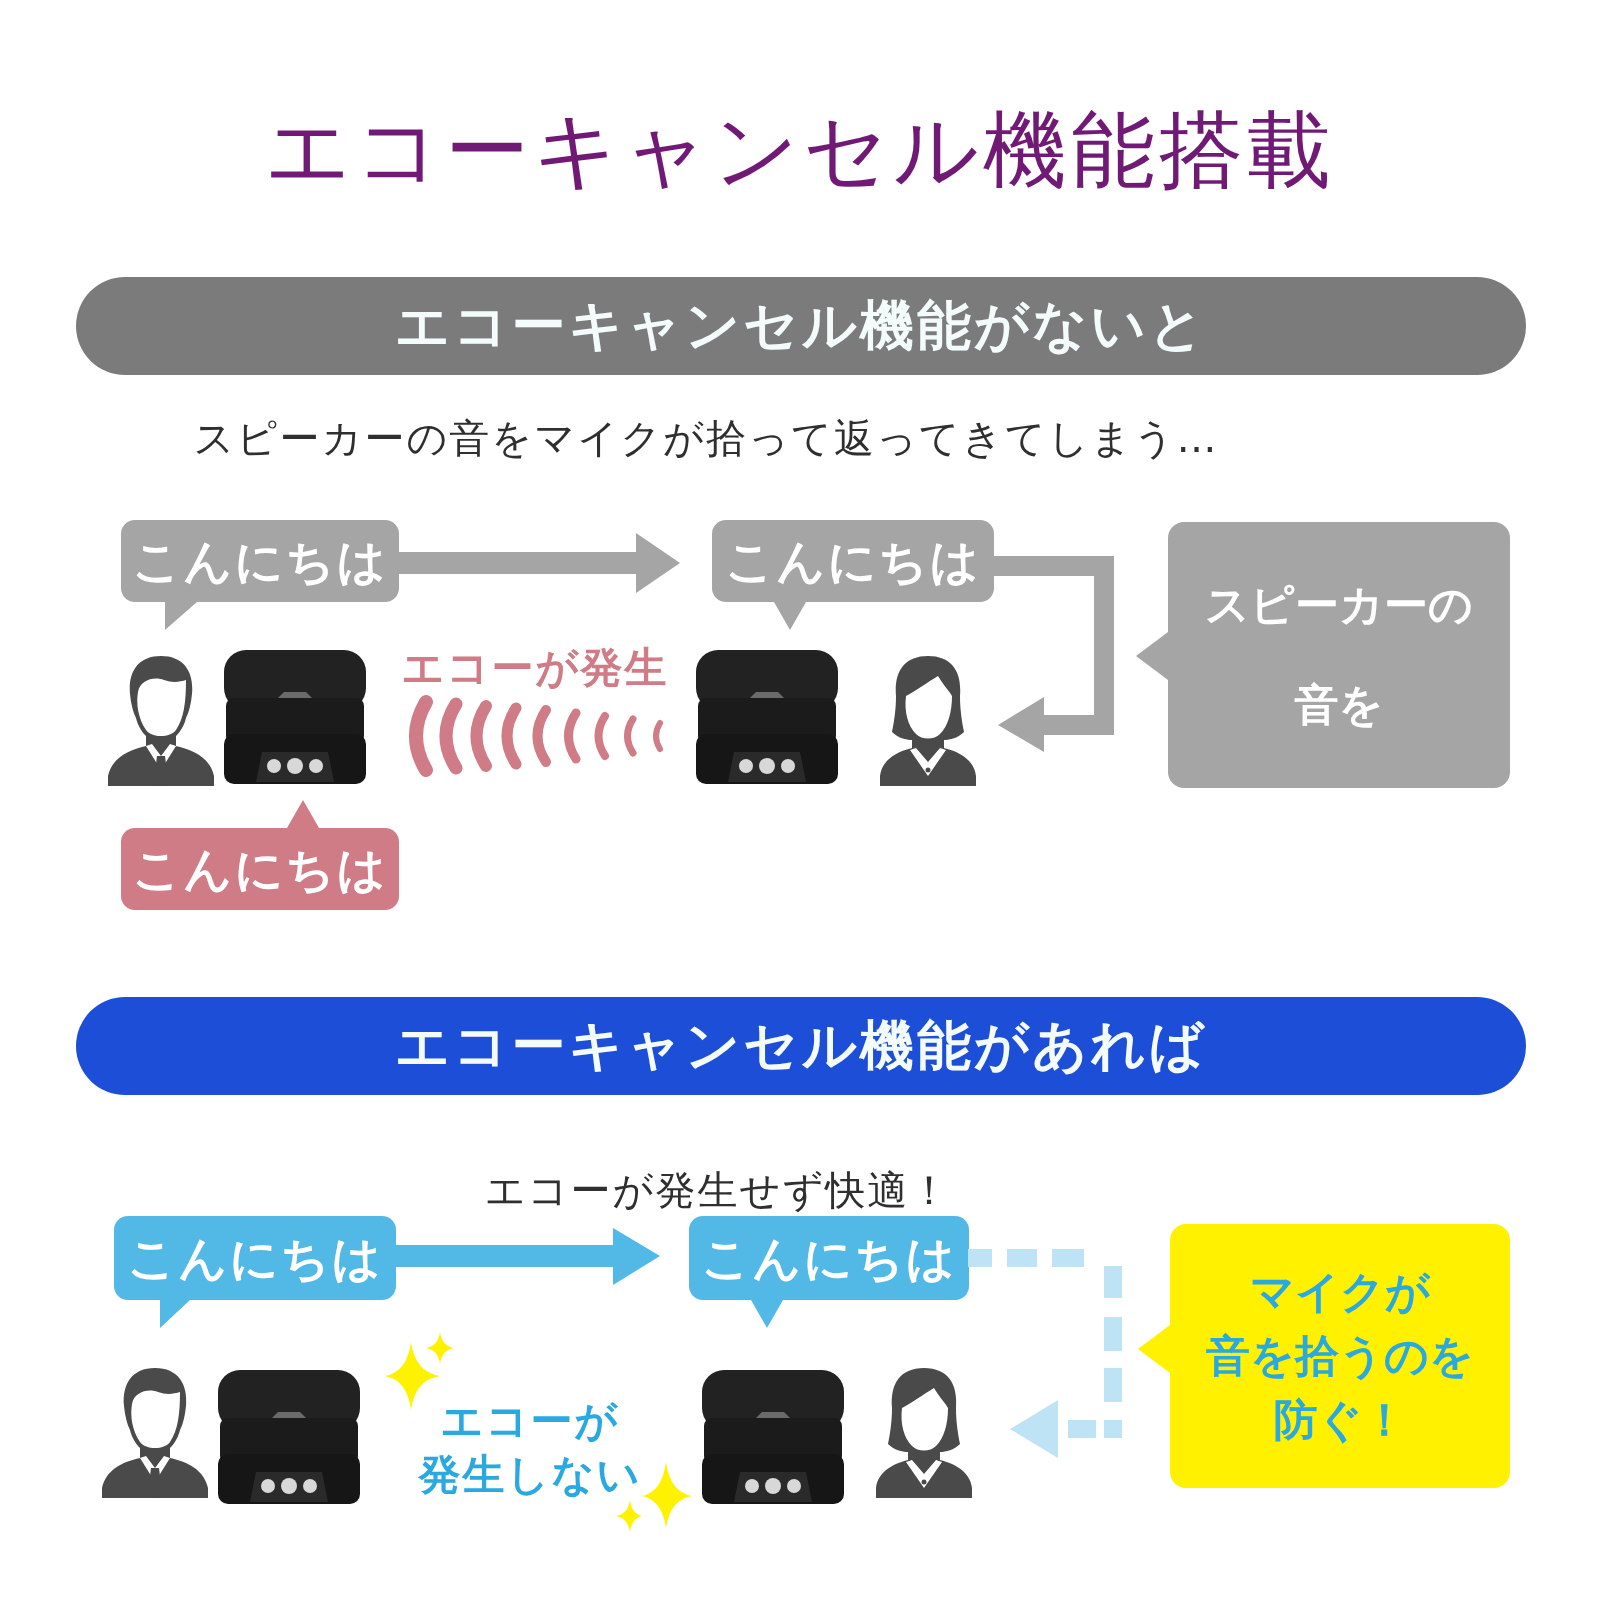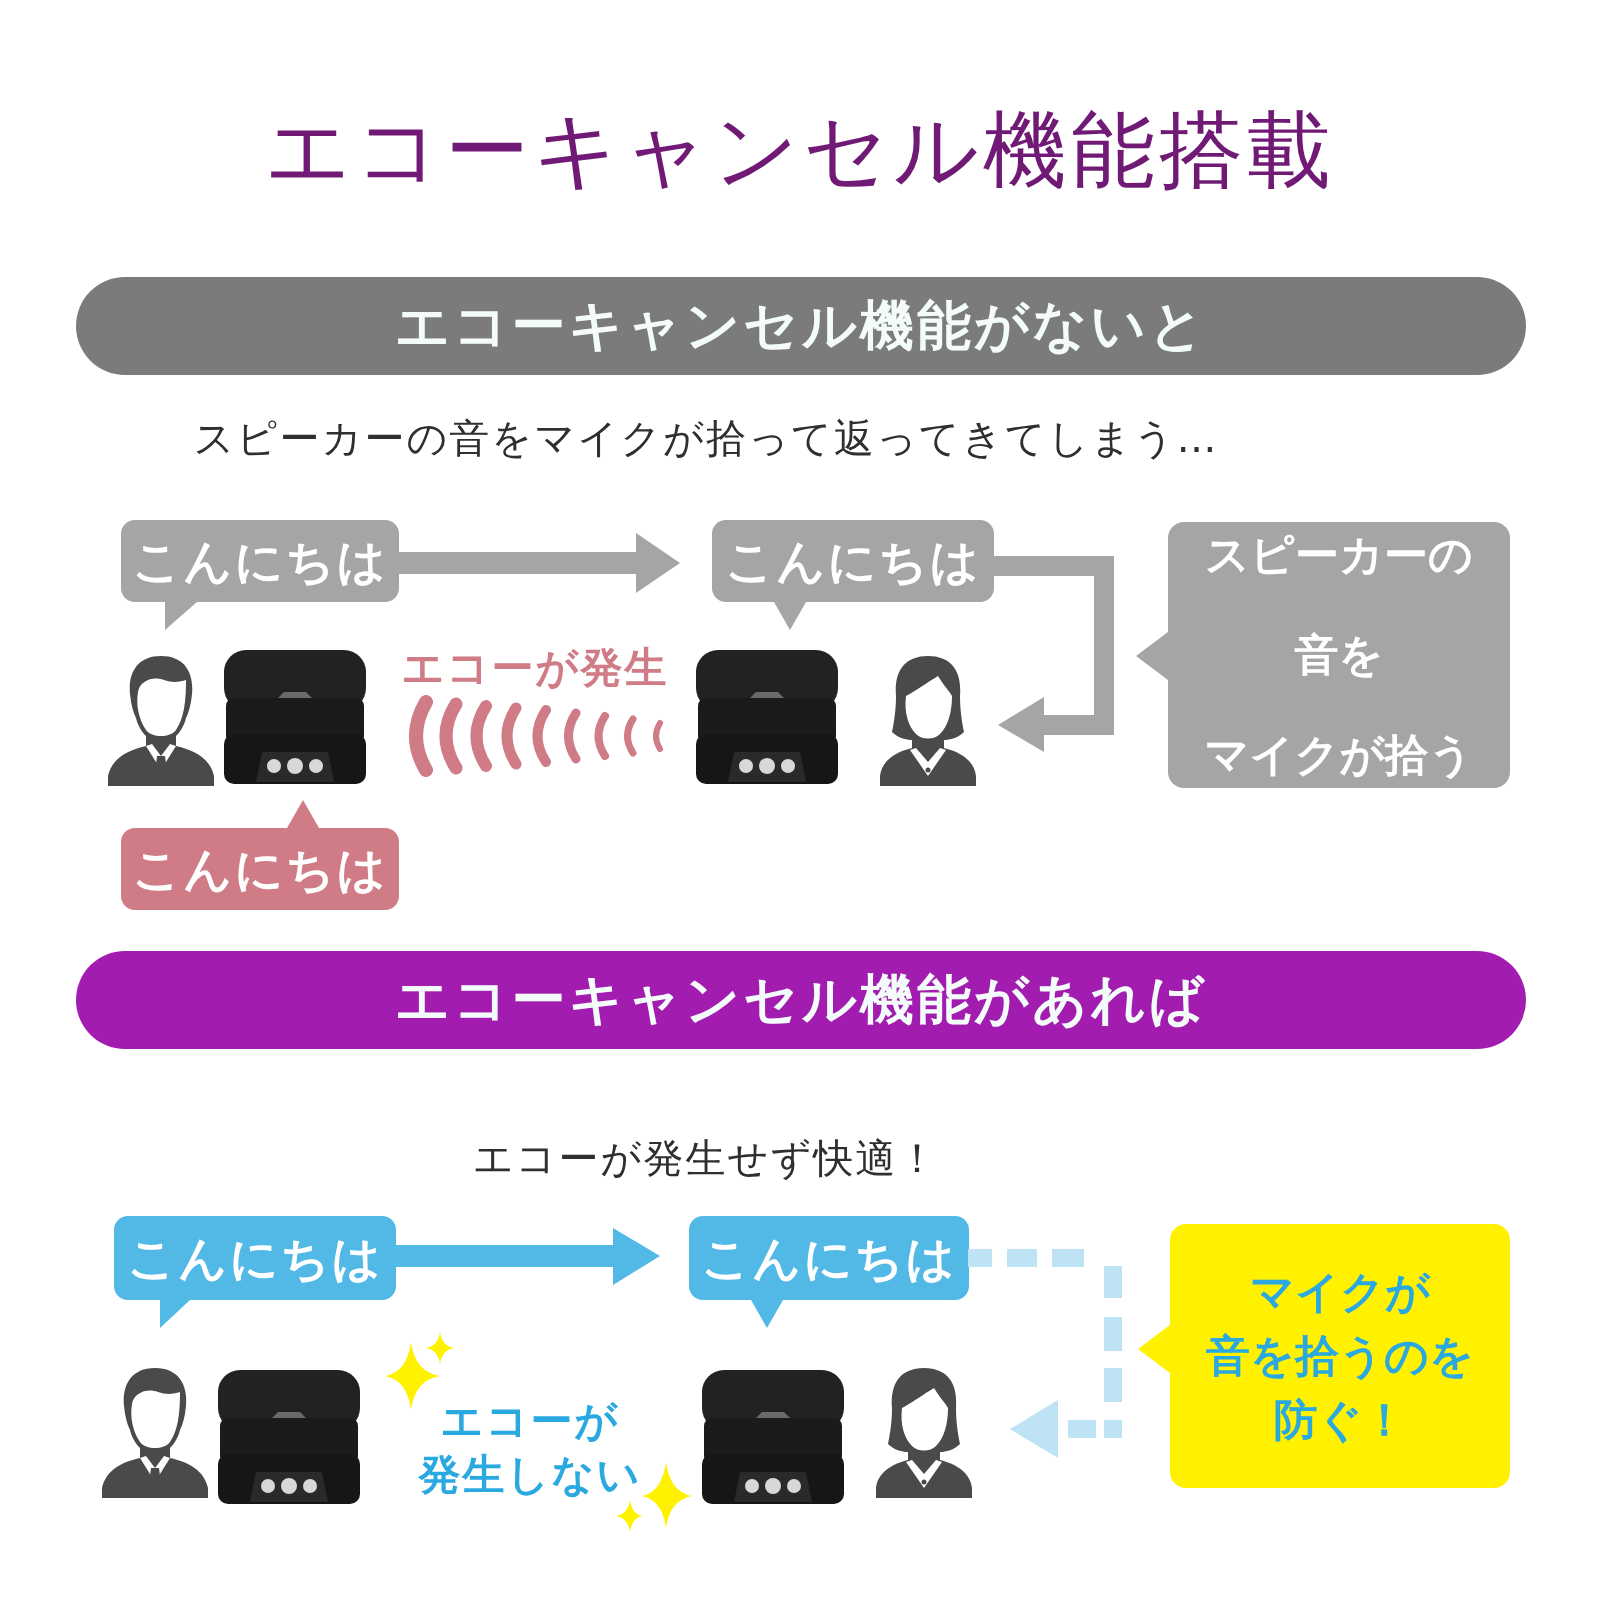--- a/index.html
+++ b/index.html
@@ -11,21 +11,21 @@
     left: 0; width: 1600px; top: 100px; text-align: center;
     font-size: 84px; font-weight: normal; color: #701a75; letter-spacing: 4px;
     line-height: 100px;
   }
   .band {
     left: 76px; width: 1450px; height: 98px; border-radius: 49px;
     color: #f4fbfb; font-size: 54px; font-weight: bold; text-align: center;
     line-height: 98px; letter-spacing: 3px;
   }
   .band.gray { top: 277px; background: #7b7b7b; }
-  .band.blue { top: 951px; background: #a21caf; }
+  .band.blue { top: 997px; background: #1d4ed8; }
 
   .subtitle {
     left: 0; width: 1412px; text-align: center;
     font-size: 40px; color: #2f2f2f; letter-spacing: 2px; line-height: 56px;
   }
 
   .bubble {
     border-radius: 14px; color: #ffffff; font-weight: bold;
     font-size: 48px; text-align: center; letter-spacing: 2px;
   }
@@ -66,21 +66,20 @@
 </div>
 
 <svg style="left:0; top:0; width:1600px; height:1600px; pointer-events:none;">
   <polyline points="994,566 1104,566 1104,725 1040,725" fill="none" stroke="#a5a5a5" stroke-width="20" stroke-linejoin="miter"></polyline>
   <polygon points="1044,697 998,725 1044,752" fill="#a5a5a5"></polygon>
 </svg>
 
 <div class="abs note-box" style="left:1168px; top:522px; width:342px; height:266px; background:#a5a5a5; color:#ffffff; font-size:44px; line-height:64px;gap:36px;">
   <span class="line">スピーカーの</span>
   <span class="line">音を</span>
-  <span class="line">マイクが拾う</span>
 </div>
 <div class="abs" style="left:1136px; top:632px; width:0; height:0; border-top:24px solid transparent; border-bottom:24px solid transparent; border-right:32px solid #a5a5a5;"></div>
 
 <svg style="left:106px; top:652px; width:110px; height:134px;" viewBox="0 0 110 134">
   <path d="M55 4 C32 4 22 20 24 42 C25 52 27 60 30 66 C32 74 36 80 40 84 L40 94 C22 98 6 106 2 124 L2 134 L108 134 L108 124 C104 106 88 98 70 94 L70 84 C74 80 78 74 80 66 C83 60 85 52 86 42 C88 20 78 4 55 4 Z" fill="#4a4a4a"></path>
   <path d="M32 40 C34 28 48 24 58 28 C66 31 74 30 80 28 C80 50 78 66 70 78 C64 86 46 86 40 78 C32 66 30 52 32 40 Z" fill="#ffffff"></path>
   <path d="M40 94 L55 118 L70 94 L64 92 L55 104 L46 92 Z" fill="#ffffff"></path>
   <path d="M51 104 L59 104 L62 128 L55 134 L48 128 Z" fill="#4a4a4a"></path>
 </svg>
 <svg style="left:222px; top:648px; width:146px; height:138px;" viewBox="0 0 146 138">
@@ -125,21 +124,21 @@
   <path d="M32 98 L50 124 L68 98 L62 96 L50 110 L38 96 Z" fill="#ffffff"></path>
   <circle cx="50" cy="118" r="2.5" fill="#4a4a4a"></circle>
 </svg>
 
 <div class="abs bubble" style="left:121px; top:828px; width:278px; height:82px; background:#cf7c86; line-height:82px;">
   <span>こんにちは</span>
   <div class="tail" style="left:166px; top:-28px; border-left:16px solid transparent; border-right:16px solid transparent; border-bottom:28px solid #cf7c86;"></div>
 </div>
 
 <div class="abs band blue">エコーキャンセル機能があれば</div>
-<div class="abs subtitle" style="top:1130px;">エコーが発生せず快適！</div>
+<div class="abs subtitle" style="top:1162px;margin-left:12px;">エコーが発生せず快適！</div>
 
 <div class="abs bubble" style="left:114px; top:1216px; width:282px; height:84px; background:#52b9e7; line-height:84px;">
   <span>こんにちは</span>
   <div class="tail" style="left:46px; top:84px; border-left:0 solid transparent; border-right:30px solid transparent; border-top:28px solid #52b9e7;"></div>
 </div>
 
 <svg style="left:0; top:0; width:1600px; height:1600px; pointer-events:none;">
   <rect x="394" y="1245" width="222" height="22" fill="#52b9e7"></rect>
   <polygon points="613,1228 660,1256 613,1285" fill="#52b9e7"></polygon>
 </svg>

